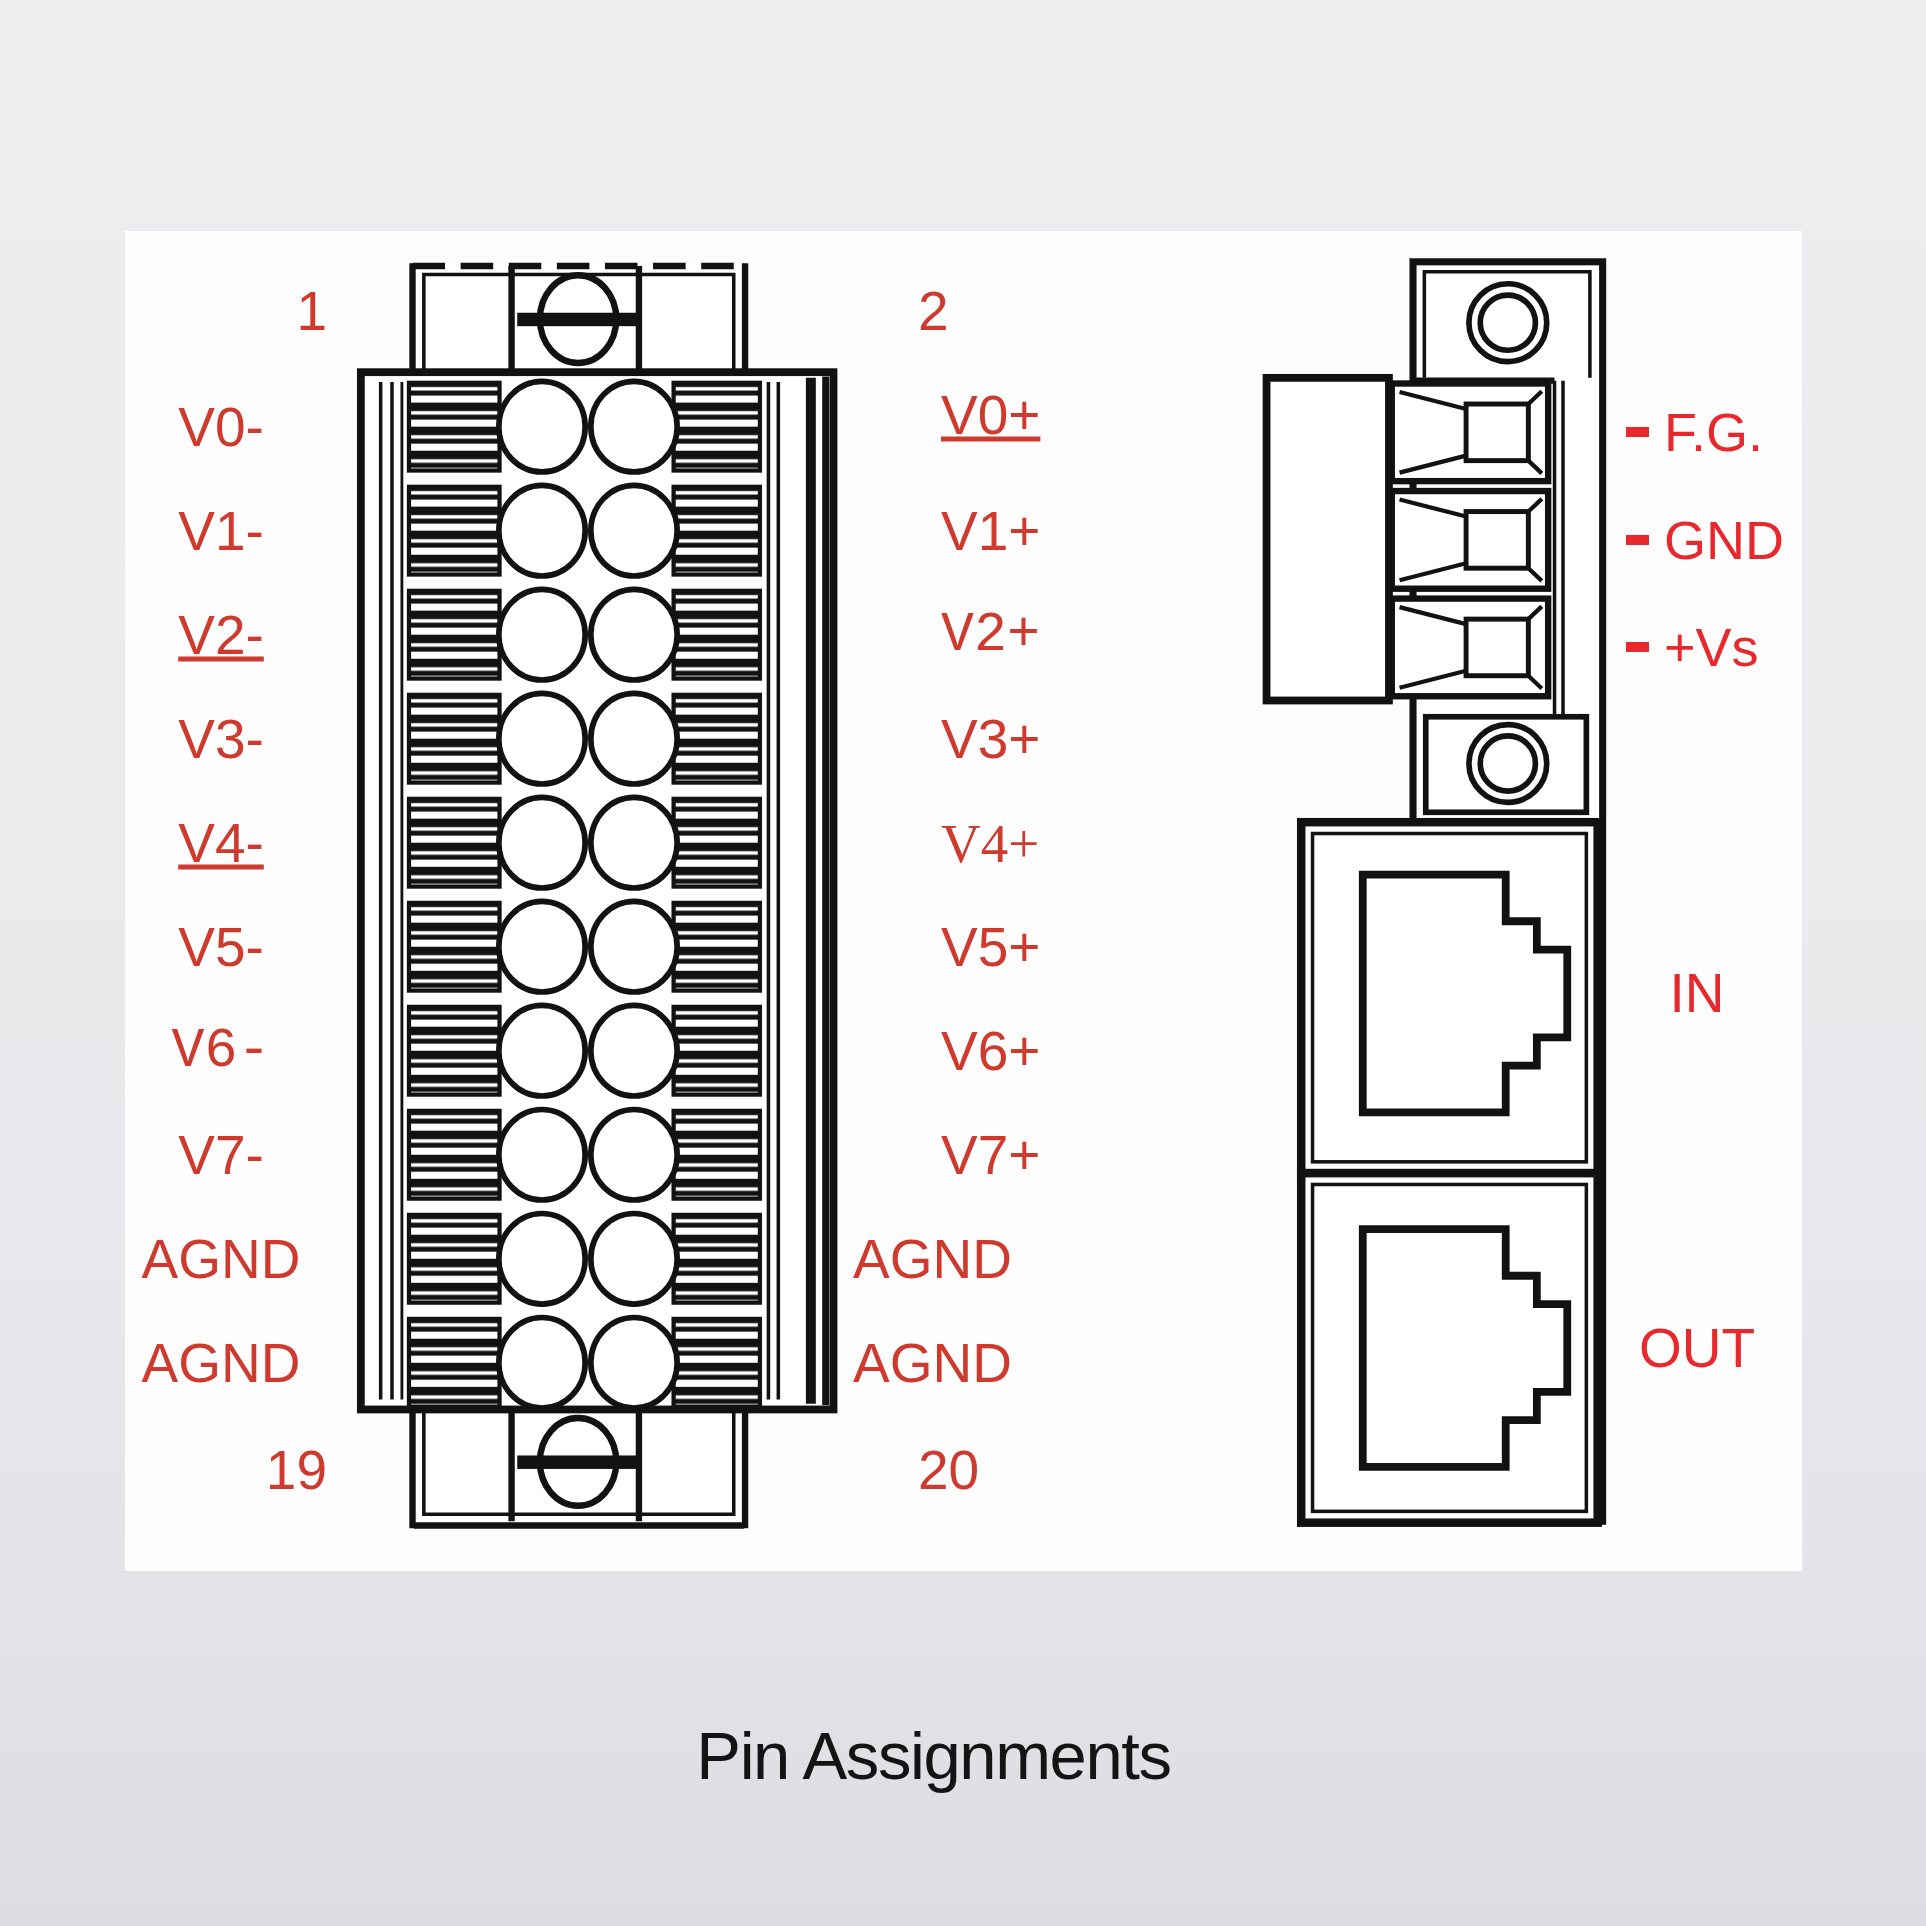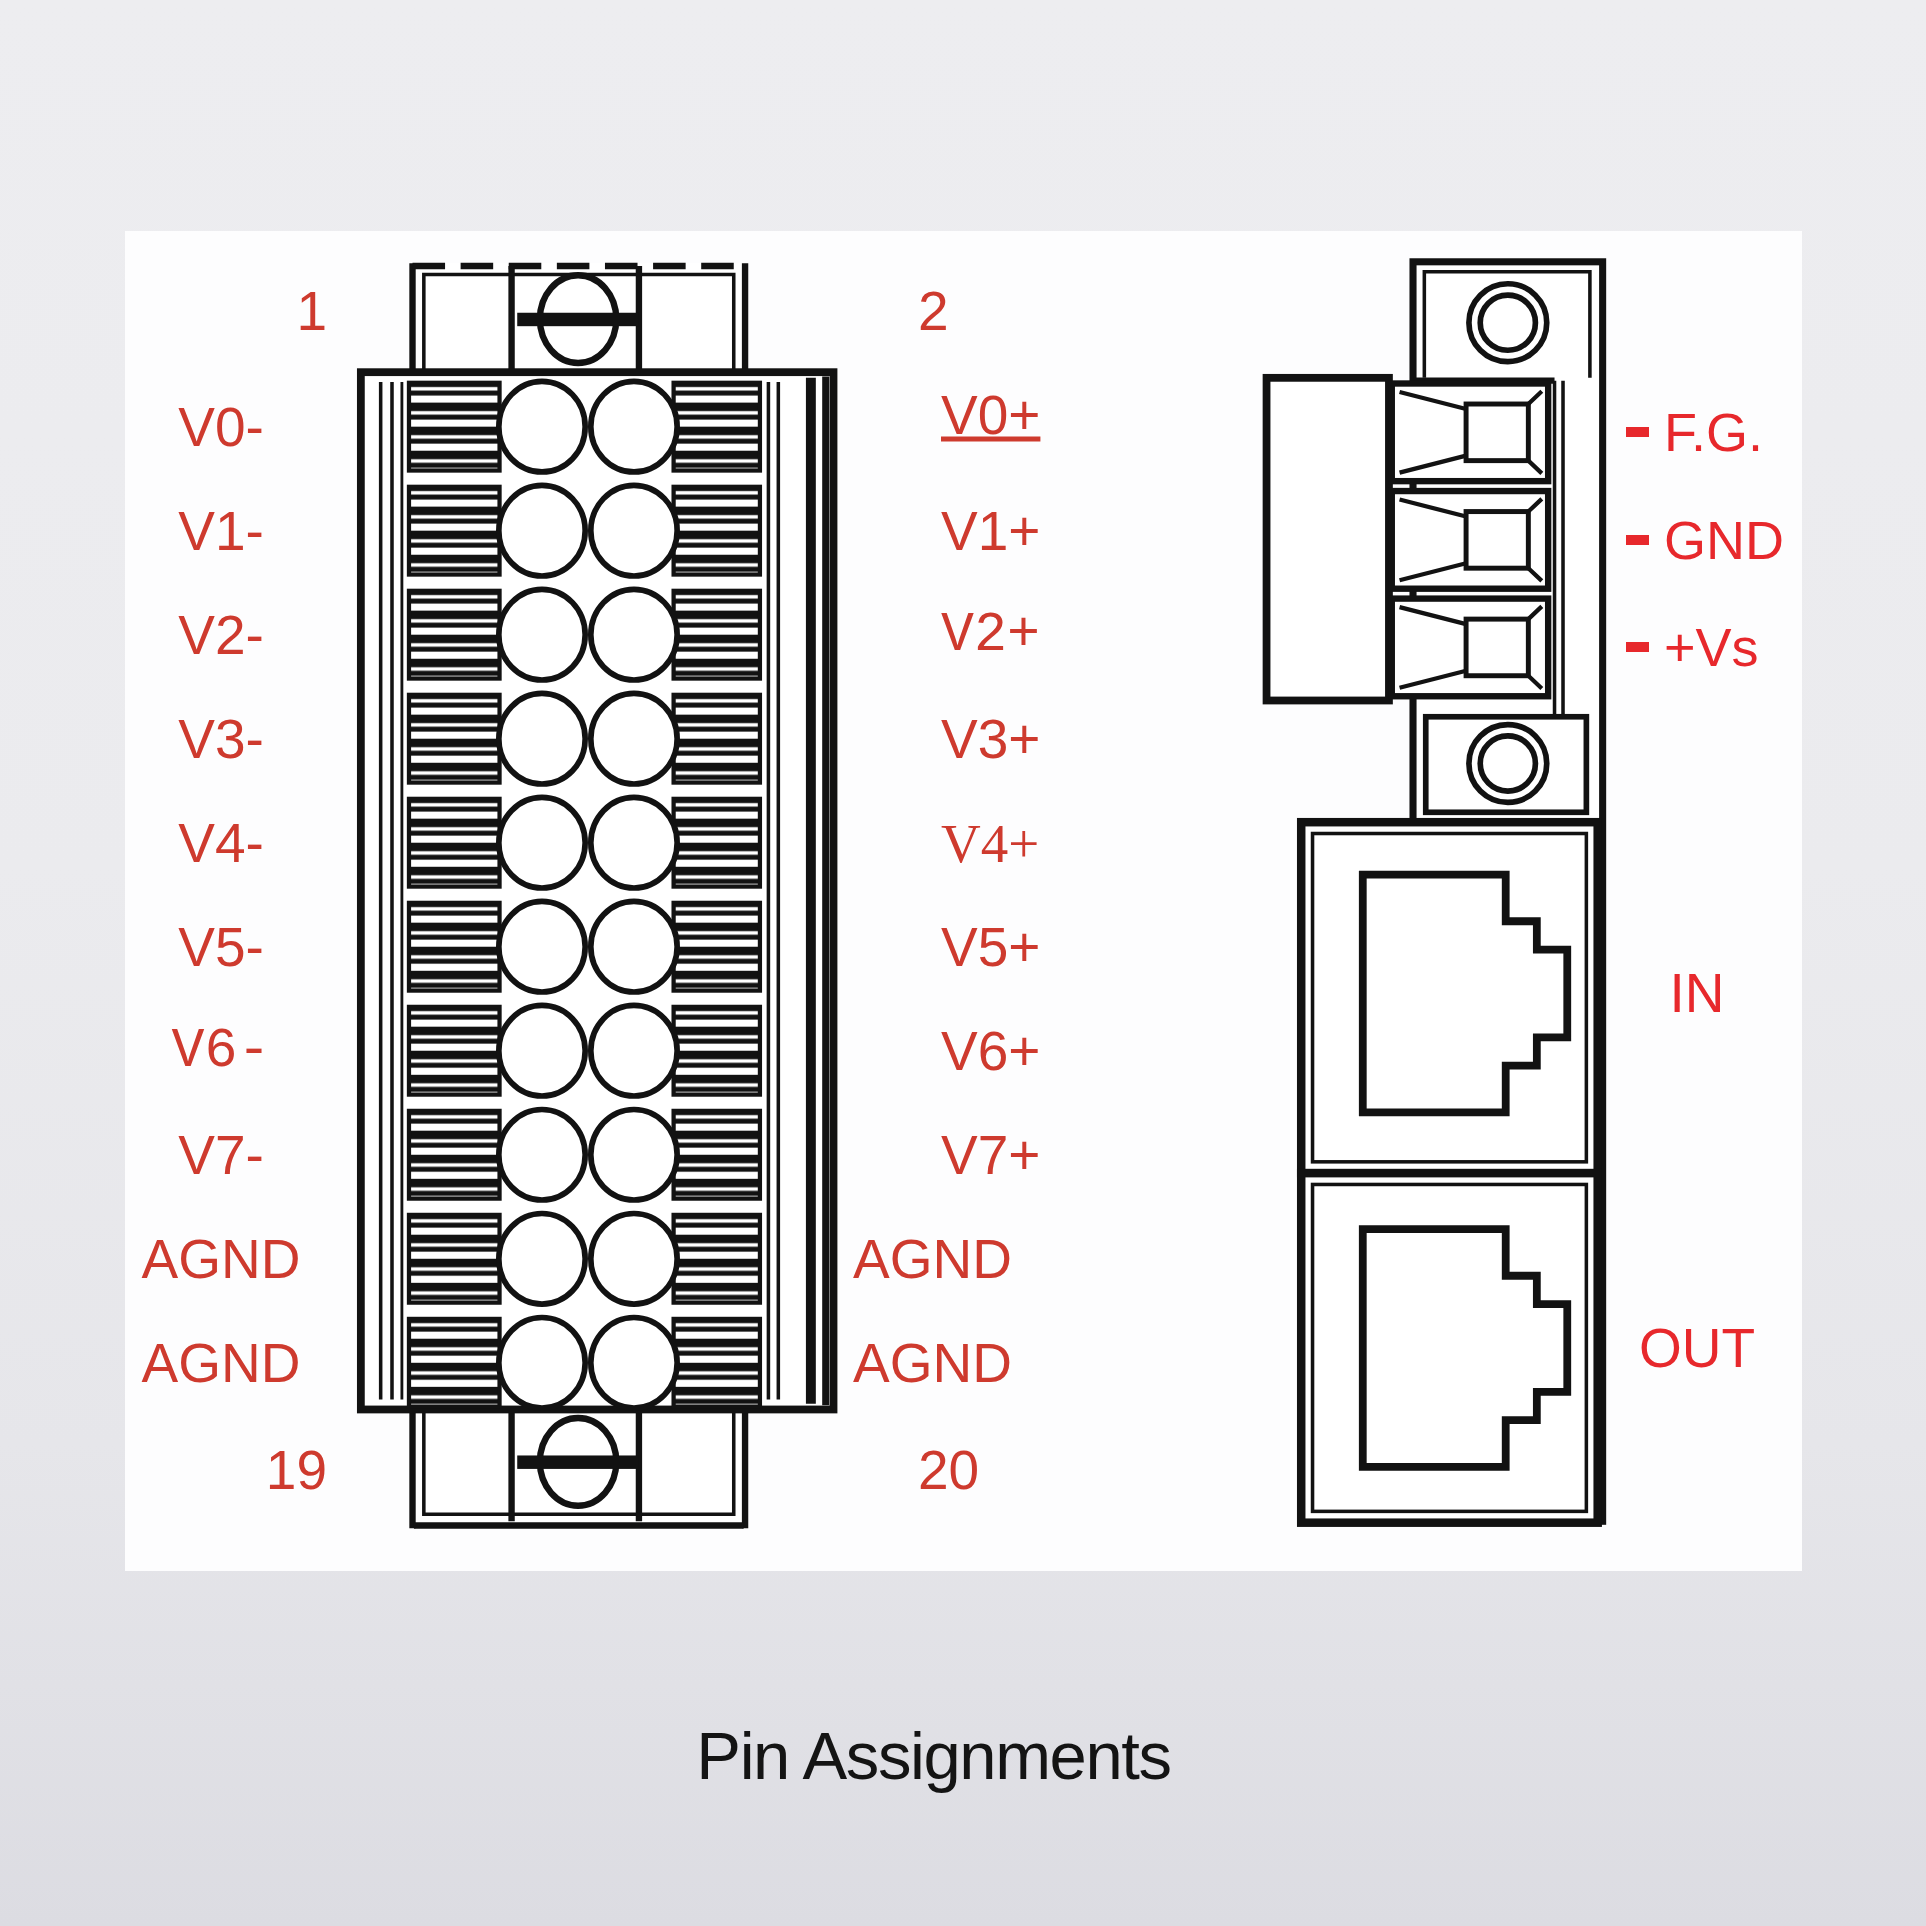--- a/index.html
+++ b/index.html
@@ -155,25 +155,25 @@
 <div class="corner cl" style="top:311px">1</div>
 <div class="corner cr" style="top:311px">2</div>
 <div class="corner cl" style="top:1470px">19</div>
 <div class="corner cr" style="top:1470px">20</div>
 
 <div id="pin-rows">
     <div class="pin-label pin-left" style="top: 427px;">V0-</div>
     <div class="pin-label pin-right" style="top: 415px; text-decoration: underline;">V0+</div>
     <div class="pin-label pin-left" style="top: 531px;">V1-</div>
     <div class="pin-label pin-right" style="top: 531px;">V1+</div>
-    <div class="pin-label pin-left" style="top: 635px;">V2-</div>
+    <div class="pin-label pin-left" style="top: 635px; text-decoration: underline;">V2-</div>
     <div class="pin-label pin-right" style="top: 635px; font-family: Liberation Mono, monospace;">V2+</div>
     <div class="pin-label pin-left" style="top: 739px;">V3-</div>
     <div class="pin-label pin-right" style="top: 739px;">V3+</div>
-    <div class="pin-label pin-left" style="top: 843px;">V4-</div>
+    <div class="pin-label pin-left" style="top: 843px; text-decoration: underline;">V4-</div>
     <div class="pin-label pin-right" style="top: 843px; font-family: Liberation Serif, serif;">V4+</div>
     <div class="pin-label pin-left" style="top: 947px;">V5-</div>
     <div class="pin-label pin-right" style="top: 947px;">V5+</div>
     <div class="pin-label pin-left" style="top: 1051px; font-family: Liberation Mono, monospace;">V6-</div>
     <div class="pin-label pin-right" style="top: 1051px;">V6+</div>
     <div class="pin-label pin-left" style="top: 1155px;">V7-</div>
     <div class="pin-label pin-right" style="top: 1155px;">V7+</div>
     <div class="pin-label pin-left" style="top: 1259px;">AGND</div>
     <div class="pin-label pin-right agnd" style="top: 1259px;">AGND</div>
     <div class="pin-label pin-left" style="top: 1363px;">AGND</div>

